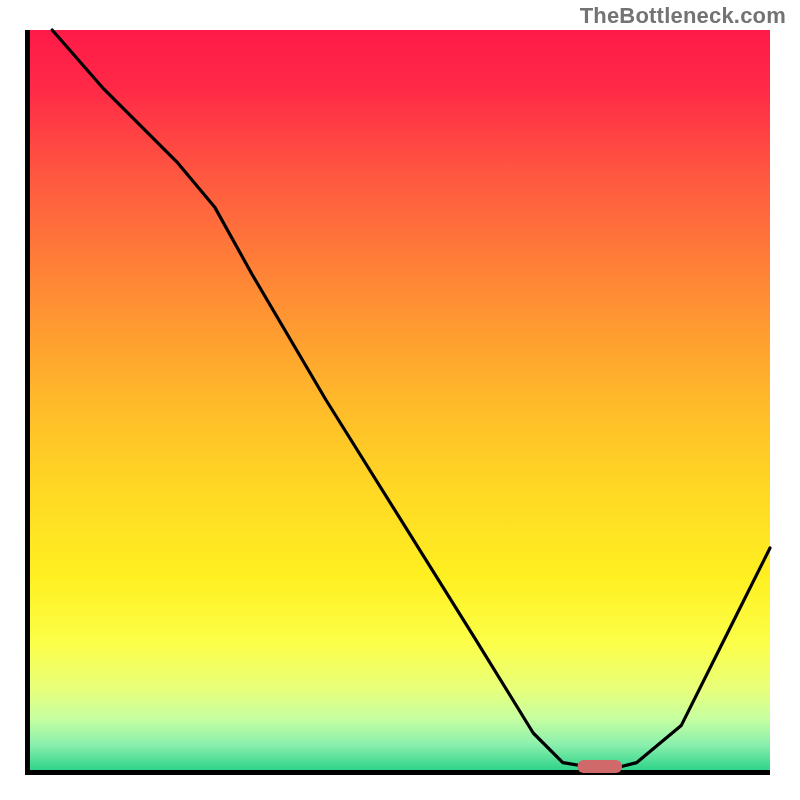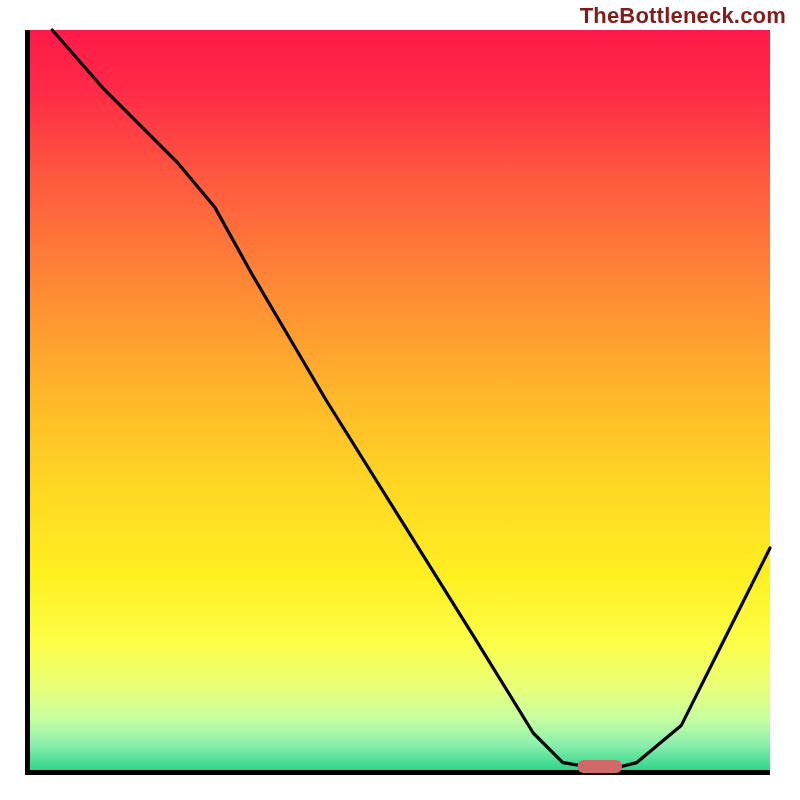--- a/index.html
+++ b/index.html
@@ -14,21 +14,21 @@
     position: relative;
     width: 800px;
     height: 800px;
   }
   .watermark {
     position: absolute;
     top: 3px;
     right: 14px;
     font-size: 22px;
     font-weight: bold;
-    color: #7f1d1d;
+    color: #737373;
     letter-spacing: 0.2px;
     user-select: none;
   }
   svg {
     display: block;
   }
 </style>
 </head>
 <body>
 

